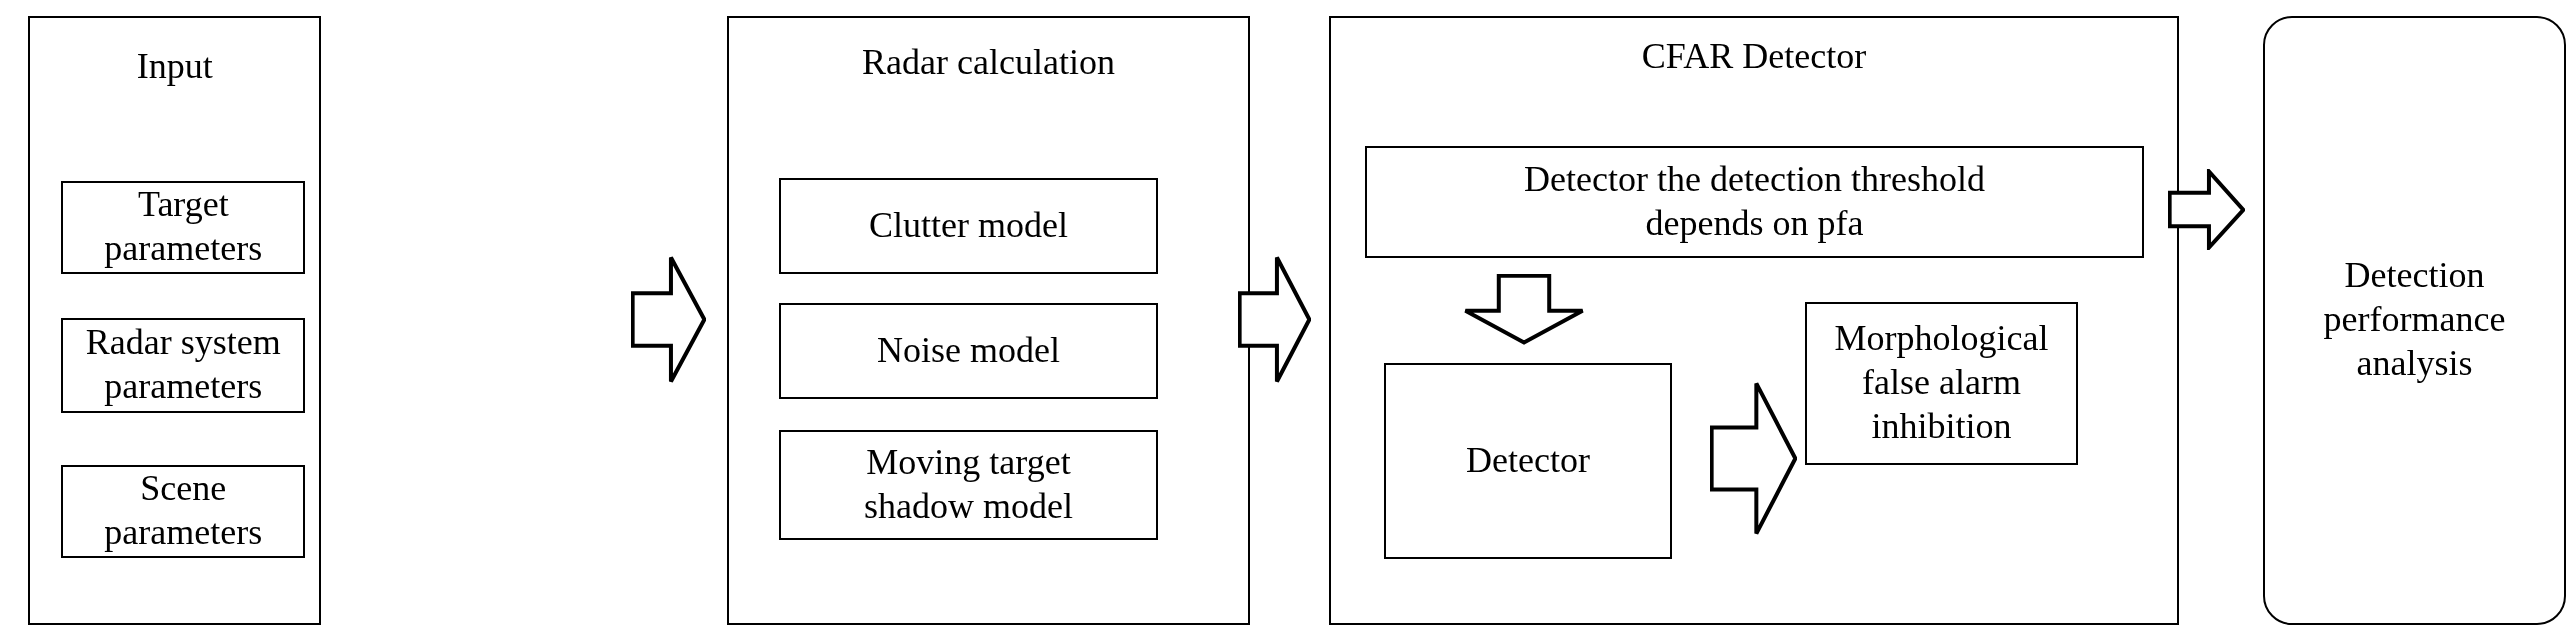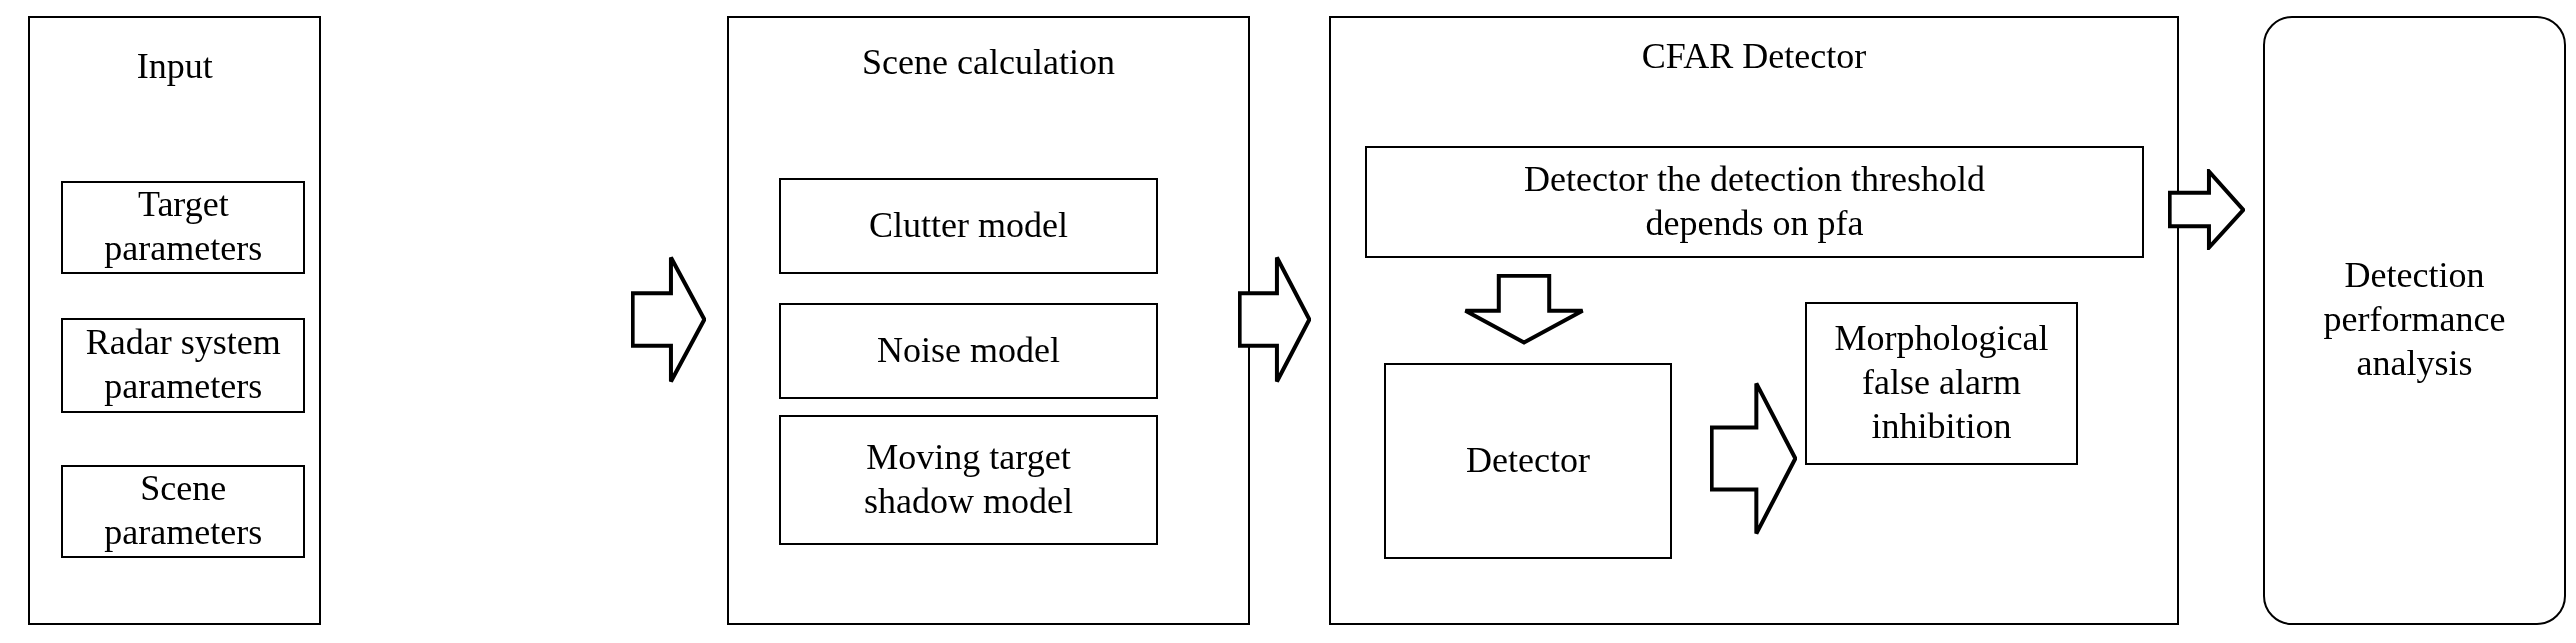--- a/index.html
+++ b/index.html
@@ -95,31 +95,31 @@
     </div>
   </div>
 
   <div class="arrow" style="left:631px; top:255px; width:75px; height:129px;">
     <svg viewBox="0 0 92 158" preserveAspectRatio="none">
       <polygon points="2,47 49,47 49,3 90,79 49,155 49,111 2,111"></polygon>
     </svg>
   </div>
 
   <div class="panel" style="left:715px; top:15.5px; width:523px; height:609px;">
-    <div class="panel-title" style="top:24.4px;">Scene calculation</div>
+    <div class="panel-title" style="top:24.4px;">Radar calculation</div>
 
     <div class="inner-box" style="left:50px; top:160px; width:379px; height:96px;justify-content:center;">
       <span class="txt">Clutter model</span>
     </div>
 
     <div class="inner-box" style="left:50px; top:285px; width:379px; height:96px;">
       <span class="txt">Noise model</span>
     </div>
 
-    <div class="inner-box" style="left:50px; top:397px; width:379px; height:130px;">
+    <div class="inner-box" style="left:50px; top:412px; width:379px; height:110px;">
       <span class="txt">Moving target
 shadow model</span>
     </div>
   </div>
 
   <div class="arrow" style="left:1238px; top:255px; width:73px; height:129px;">
     <svg viewBox="0 0 90 158" preserveAspectRatio="none">
       <polygon points="2,47 48,47 48,3 88,79 48,155 48,111 2,111"></polygon>
     </svg>
   </div>

